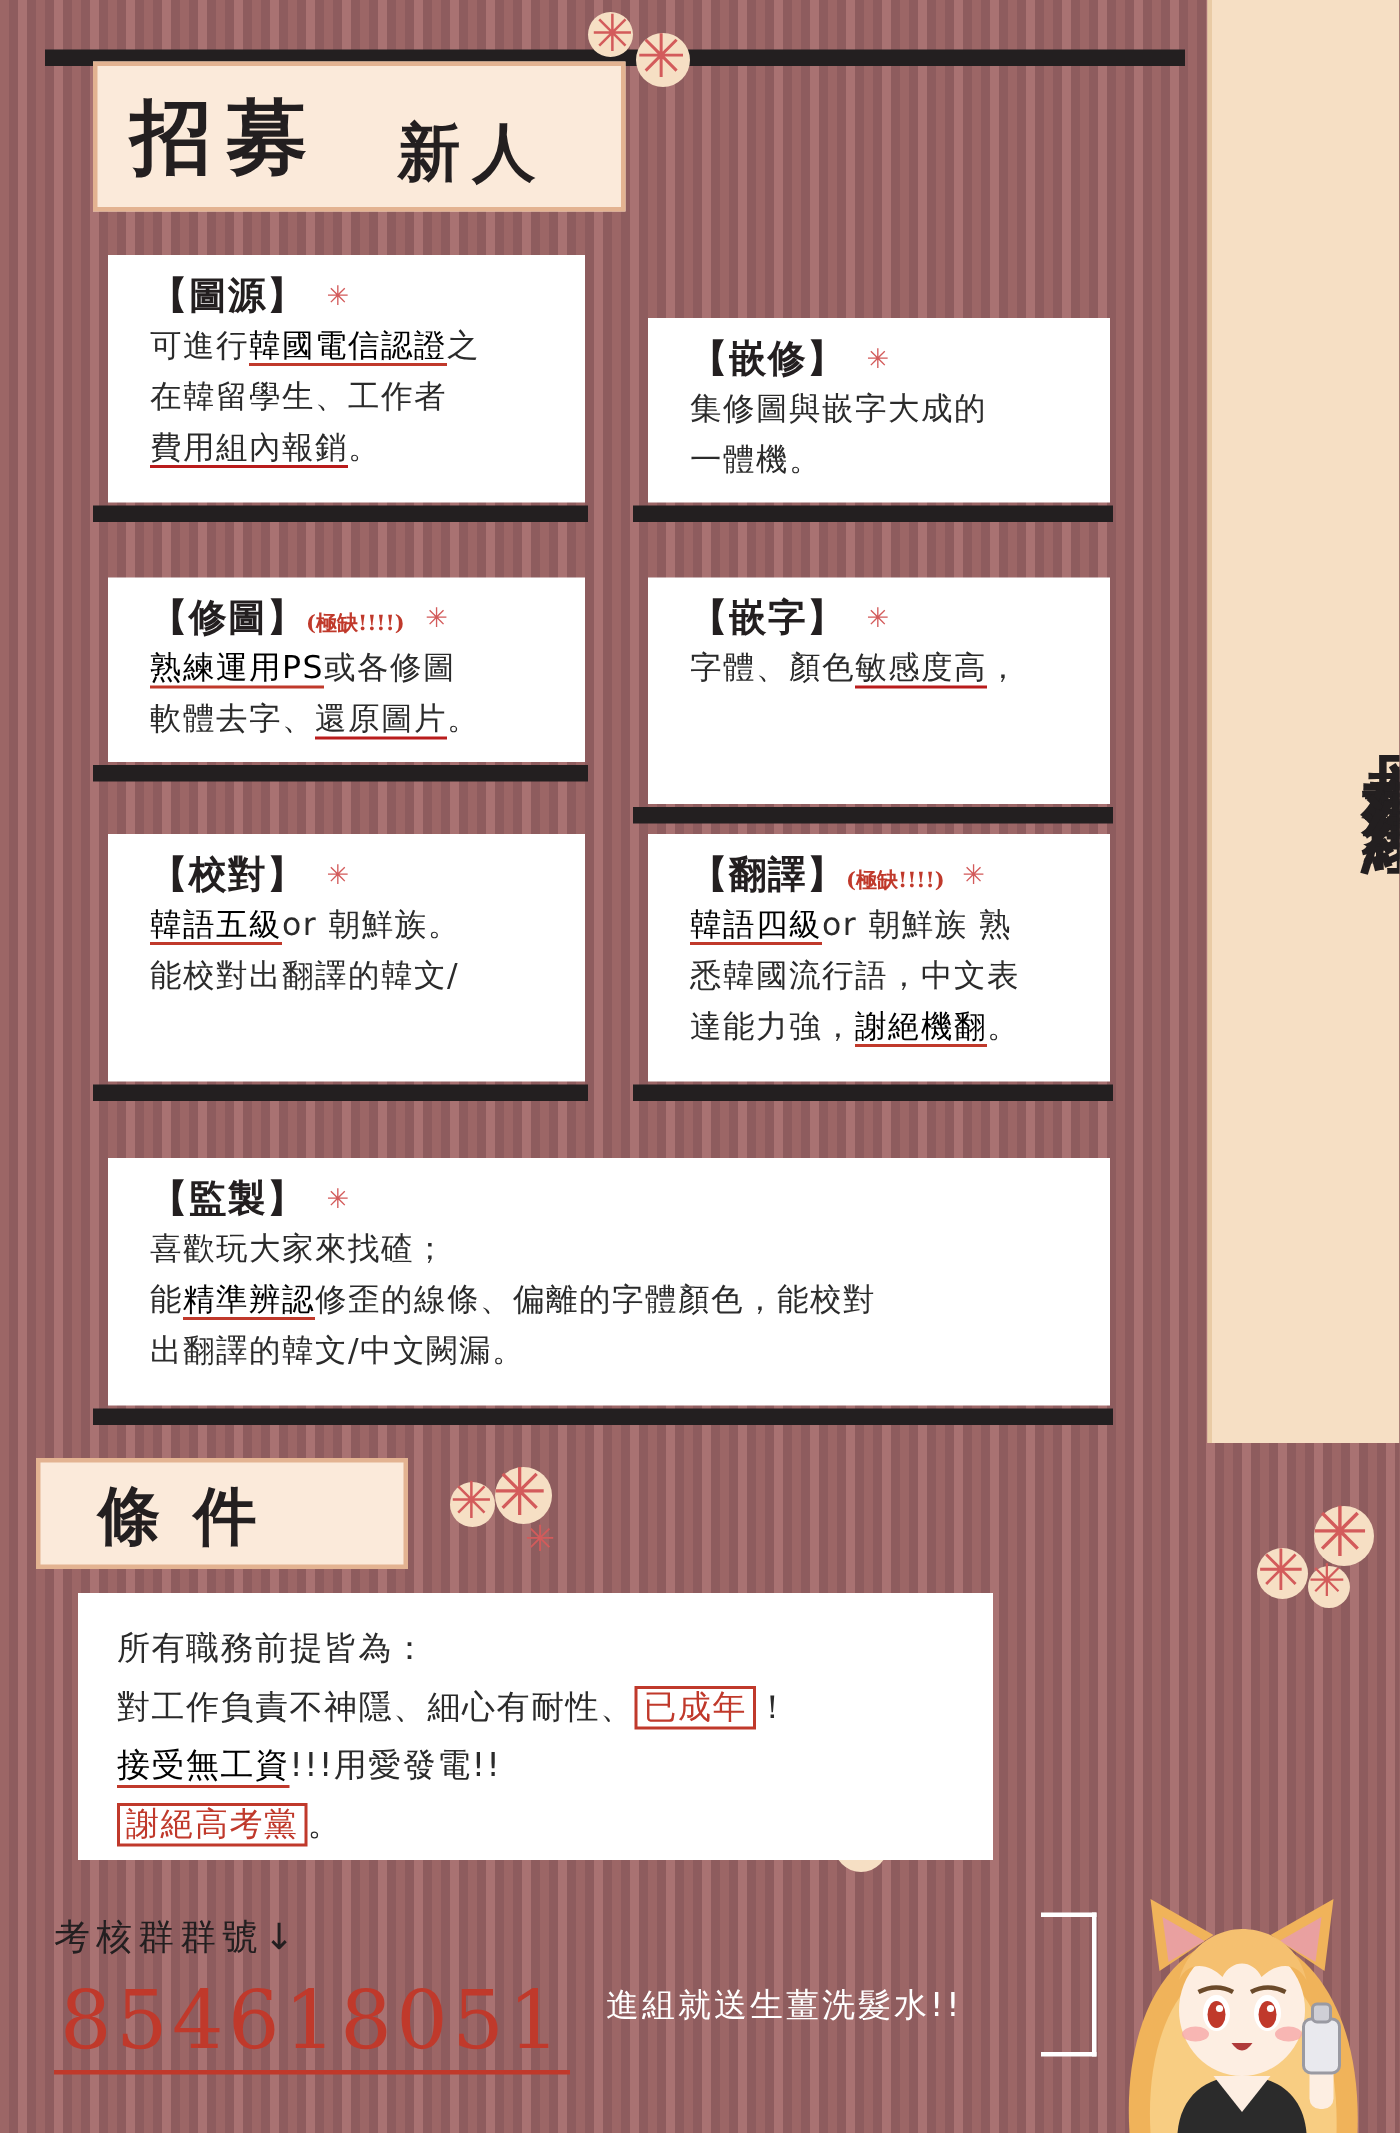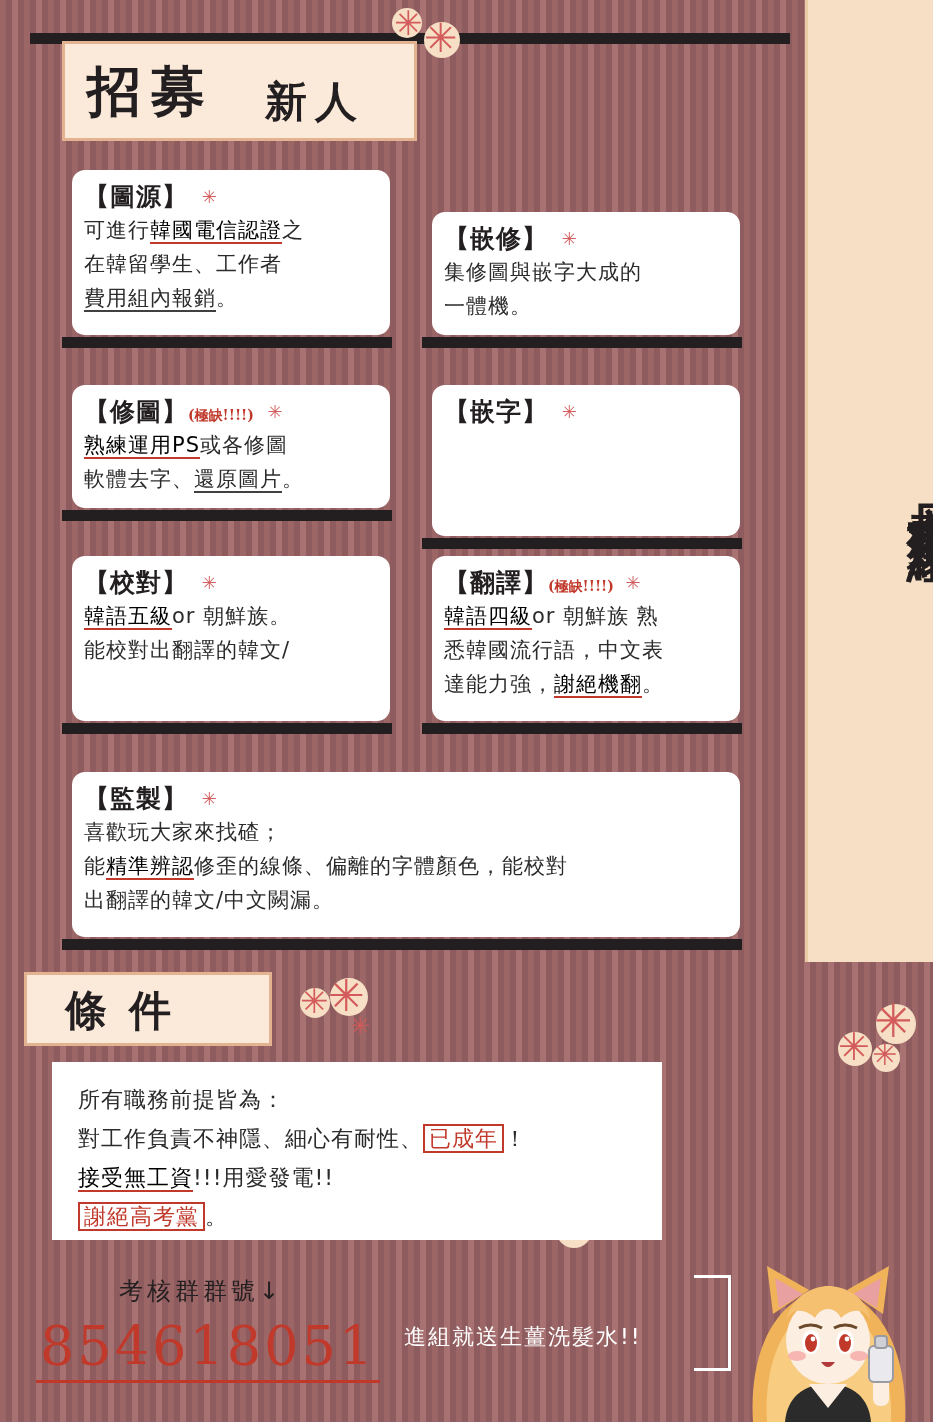--- a/index.html
+++ b/index.html
@@ -123,22 +123,21 @@
     font-size: 42px;
     letter-spacing: 22px;
     color: #231f20;
   }
 
   
   .card {
     position: absolute;
     background: #ffffff;
     box-sizing: border-box;
-    padding: 10px 12px;
-    border-radius: 13px;
+    padding: 10px 28px;
   }
   .card .shadow-bar {
     position: absolute;
     left: -10px;
     bottom: -13px;
     height: 11px;
     background: #231f20;
   }
   .card-title {
     font-family: "DejaVu Serif", serif;
@@ -158,21 +157,21 @@
     color: #2b2b2b;
     line-height: 1.62;
     letter-spacing: 1px;
     white-space: nowrap;
   }
   .hl {
     color: #000000;
     border-bottom: 2px solid #c0392b;
   }
   .ul {
-    border-bottom: 2px solid #404040;
+    border-bottom: 2px solid #b91c1c;
   }
   .boxed {
     color: #c0392b;
     border: 2px solid #c0392b;
     padding: 0 4px;
   }
 
   
   .flower {
     position: absolute;
@@ -207,21 +206,20 @@
     letter-spacing: 1px;
     white-space: nowrap;
   }
 
   
   .qq-wrap {
     position: absolute;
     left: 36px;
     top: 1275px;
     width: 330px;
-    text-align: center;
   }
   .qq-label {
     font-family: "DejaVu Sans", sans-serif;
     font-size: 24px;
     color: #231f20;
     letter-spacing: 4px;
   }
   .qq-number {
     margin-top: 8px;
     font-family: "DejaVu Serif", serif;
@@ -314,20 +312,21 @@
     <div class="card-line"><span class="hl">熟練運用PS</span>或各修圖</div>
     <div class="card-line">軟體去字、<span class="ul">還原圖片</span>。</div>
   </div>
 
   <div class="card" style="left:432px;top:385px;width:308px;height:151px;">
     <div class="shadow-bar" style="width:320px;"></div>
     <div class="card-title">
       <span>【嵌字】</span>
       <span class="flower" style="position:relative;left:4px;top:-2px;font-size:18px;">✳</span>
     </div>
+    <div class="card-line">字體、顏色<span class="ul">敏感度高</span>，</div>
   </div>
 
   <div class="card" style="left:72px;top:556px;width:318px;height:165px;">
     <div class="shadow-bar" style="width:330px;"></div>
     <div class="card-title">
       <span>【校對】</span>
       <span class="flower" style="position:relative;left:4px;top:-2px;font-size:18px;">✳</span>
     </div>
     <div class="card-line"><span class="hl">韓語五級</span>or 朝鮮族。</div>
     <div class="card-line">能校對出翻譯的韓文/</div>

